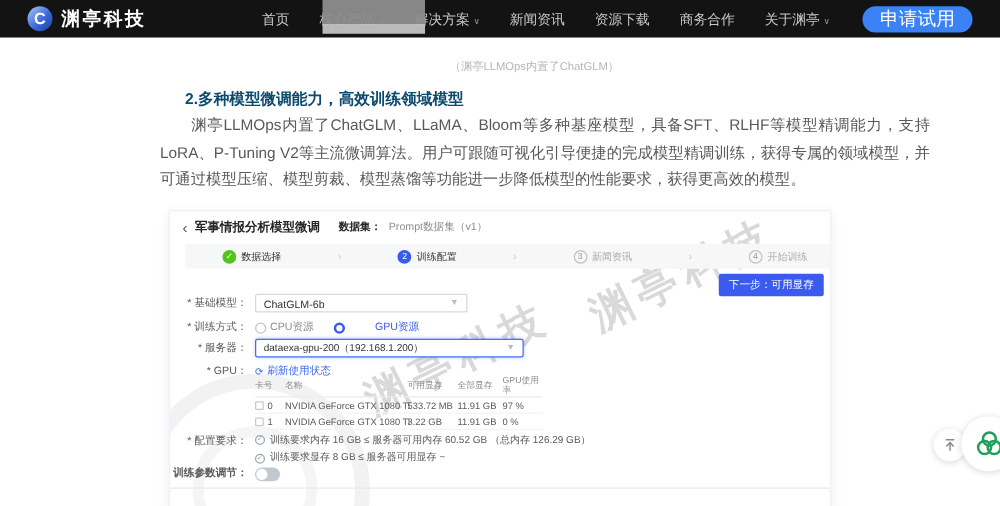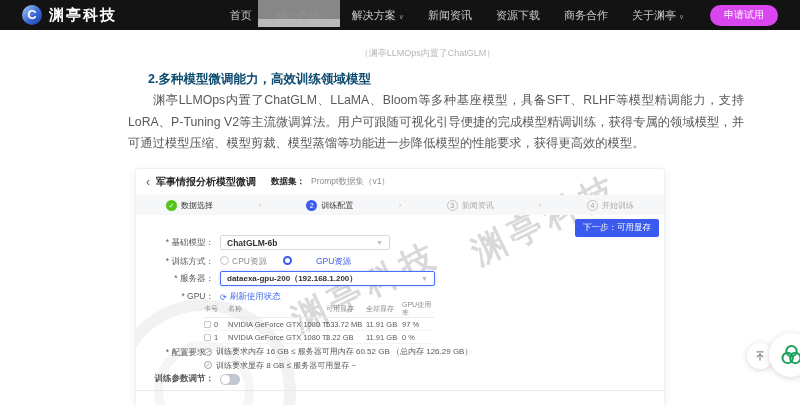--- a/index.html
+++ b/index.html
@@ -10,22 +10,22 @@
   .nav { position:absolute; top:0; left:0; right:0; height:30px; background:#131313;
          display:flex; align-items:center; padding:0 22px; z-index:5; }
   .logo { display:flex; align-items:center; gap:7px; cursor:pointer; }
   .logo-mark { width:20px; height:20px; border-radius:50%;
                background:linear-gradient(135deg,#a9cdf9 0%,#3d6ad8 55%,#1c3f9e 100%);
                color:#fff; font-weight:bold; font-size:13px; line-height:20px; text-align:center; }
   .logo-text { color:#fff; font-size:15px; font-weight:bold; letter-spacing:2px; }
   .menu { margin-left:auto; display:flex; gap:24px; align-items:center; }
   .nav-item { color:#c9c9c9; font-size:11px; cursor:pointer; white-space:nowrap; text-decoration:none; }
   .caret { font-size:7px; color:#9a9a9a; margin-left:3px; }
-  .cta { margin-left:26px; background:#d946ef; color:#fff; border:none; border-radius:11px;
-         height:21px; padding:0 14px; font-size:10px; cursor:pointer; }
+  .cta { margin-left:26px; background:#3b82f6; color:#fff; border:none; border-radius:11px;
+         height:21px; padding:0 14px; font-size:15px; cursor:pointer; }
 
   .artifact { position:absolute; left:258px; top:0; width:82px; height:27px; z-index:6;
               background:linear-gradient(#8d8d8d 72%,#c3c3c3 72%); opacity:.95; }
 
   
   .caption { position:absolute; top:47px; left:0; width:100%; text-align:center;
              font-size:9px; color:#b5b5b5; padding-left:55px; }
   .heading { position:absolute; left:128px; top:71px; width:620px; padding-left:20px;
              font-size:12.5px; font-weight:bold; color:#0c4a6e; }
   .para { position:absolute; left:128px; top:90px; width:616px; font-size:12.3px;
@@ -42,44 +42,44 @@
   .wm-ring { position:absolute; border-radius:50%; border:12px solid rgba(0,0,0,.05); pointer-events:none; }
   .wm-ring.outer { left:-25px; top:130px; width:185px; height:185px; }
   .wm-ring.inner { left:18px; top:172px; width:100px; height:100px; border-width:9px; border-color:rgba(0,0,0,.04); }
 
   .app-header { position:absolute; left:10px; top:6px; display:flex; align-items:center; gap:6px; z-index:2; }
   .back { color:#595959; font-size:12px; line-height:10px; cursor:pointer; }
   .app-title { font-size:10px; font-weight:bold; color:#262626; }
   .ds-label { font-size:8.5px; color:#262626; font-weight:bold; margin-left:9px; }
   .ds-value { font-size:8.5px; color:#8c8c8c; }
 
-  .stepper { position:absolute; left:0; top:26px; width:100%; height:20px; background:#f6f7f9;
+  .stepper { position:absolute; left:12px; top:26px; width:100%; height:20px; background:#f6f7f9;
              display:flex; align-items:center; justify-content:space-between; padding:0 30px; z-index:2; }
   .step { display:flex; align-items:center; gap:4px; cursor:pointer; }
   .step-circle { width:11px; height:11px; border-radius:50%; font-size:7px; line-height:11px;
                  text-align:center; }
   .step.done   .step-circle { background:#52c41a; color:#fff; }
   .step.active .step-circle { background:#3b5bef; color:#fff; }
   .step.todo   .step-circle { border:1px solid #c3c3c3; color:#9a9a9a; line-height:9px; }
   .step-label { font-size:8px; color:#333; }
   .step.todo .step-label { color:#aaa; }
   .step-arrow { color:#ccc; font-size:9px; }
 
   .next-btn { position:absolute; top:50px; right:5px; background:#3b5bef; color:#fff; border:none;
               border-radius:2px; font-size:8.5px; padding:3px 8px; cursor:pointer; z-index:2; }
 
-  .frow { position:absolute; left:16px; display:flex; align-items:center; z-index:2; }
+  .frow { position:absolute; left:0; display:flex; align-items:center; z-index:2; }
   .flabel { width:62px; text-align:right; font-size:8.5px; color:#595959; white-space:nowrap; }
   .select { margin-left:6px; width:170px; height:15px; border:1px solid #d9d9d9; border-radius:2px;
             background:#fff; font-size:8.5px; color:#333; display:flex; align-items:center;
-            justify-content:space-between; padding:0 6px; cursor:pointer;font-weight:bold; }
+            justify-content:space-between; padding:0 6px; cursor:pointer; }
   .sel-caret { color:#bbb; font-size:7px; }
   .select.focused { width:215px; border-color:#4a6ef5; box-shadow:0 0 3px rgba(74,110,245,.35);
                     font-size:8px; }
-  .radio-opt { display:flex; align-items:flex-start; gap:3px; margin-left:6px; cursor:pointer; }
+  .radio-opt { display:flex; align-items:center; gap:3px; margin-left:6px; cursor:pointer; }
   .radio-opt + .radio-opt { margin-left:16px;gap:24px; }
   .radio { width:9px; height:9px; border:1px solid #c4c4c4; border-radius:50%; background:#fff; }
   .radio.sel { border:2.5px solid #3b5bef; }
   .radio-text { font-size:8.5px; color:#8c8c8c; }
   .radio-opt.sel .radio-text { color:#3b5bef; }
   .gpu-link { margin-left:6px; color:#3b6af0; font-size:8.5px; display:flex; align-items:center;
               gap:3px; cursor:pointer; }
   .gpu-link .ri { font-size:8px; }
 
   .gtable { position:absolute; left:68px; top:132px; width:230px; z-index:2; }
@@ -248,21 +248,21 @@
     <span class="toggle">
         <span class="knob"></span>
       </span>
   </div>
 
   <div class="sep"></div>
 <div class="req-row" style="top: 177px; align-items: center;">
       <span class="req-icon">✓</span>
       <span class="req-text">训练要求内存 16 GB ≤ 服务器可用内存 60.52 GB （总内存 126.29 GB）</span>
     </div>
-    <div class="req-row" style="top: 190.5px;">
+    <div class="req-row" style="top: 190.5px; align-items: flex-end;">
       <span class="req-icon">✓</span>
       <span class="req-text">训练要求显存 8 GB ≤ 服务器可用显存 ~</span>
     </div>
   </div>
 
 <div class="fab fab-top">
   <svg width="12" height="12" viewBox="0 0 16 16">
     <g stroke="#8a8a8a" stroke-width="1.6" fill="none" stroke-linecap="round">
       <path d="M4 2.5h8"></path>
         <path d="M8 13.5V5.5"></path>

